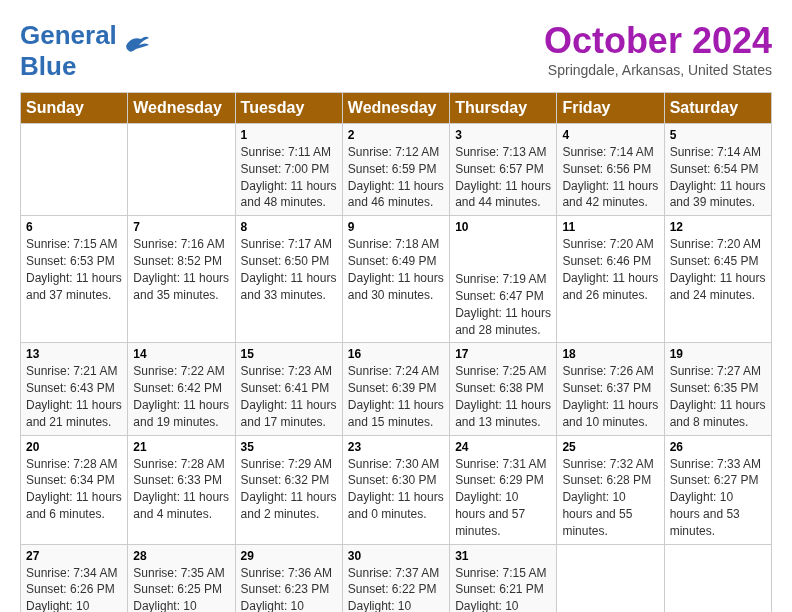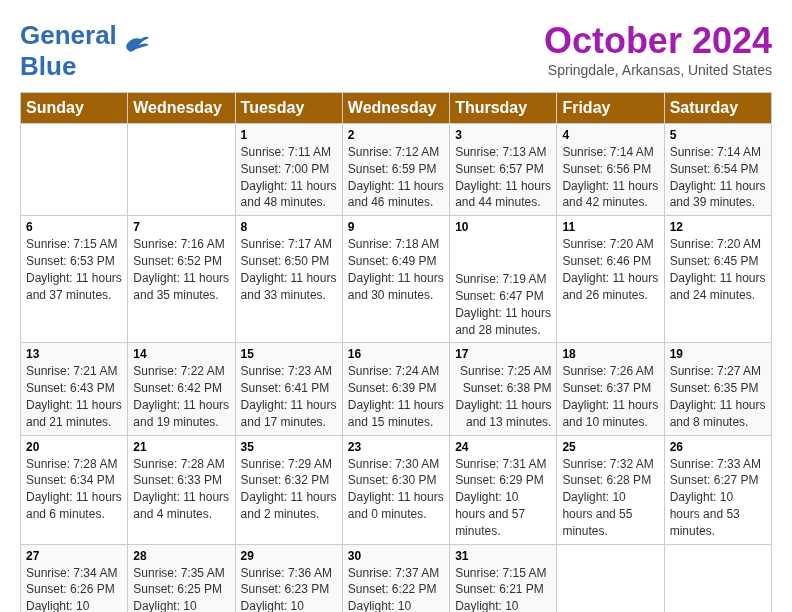--- a/index.html
+++ b/index.html
@@ -151,21 +151,21 @@
       <tr>
         <td>
           <span class="day-number">6</span>
           <div class="day-info" style="white-space: pre-line;">Sunrise: 7:15 AM
 Sunset: 6:53 PM
 Daylight: 11 hours and 37 minutes.</div>
         </td>
         <td>
           <span class="day-number">7</span>
           <div class="day-info" style="white-space: pre-line;">Sunrise: 7:16 AM
-Sunset: 6:52 PM
+Sunset: 8:52 PM
 Daylight: 11 hours and 35 minutes.</div>
         </td>
         <td>
           <span class="day-number">8</span>
           <div class="day-info" style="white-space: pre-line;">Sunrise: 7:17 AM
 Sunset: 6:50 PM
 Daylight: 11 hours and 33 minutes.</div>
         </td>
         <td>
           <span class="day-number">9</span>
@@ -212,21 +212,21 @@
 Daylight: 11 hours and 17 minutes.</div>
         </td>
         <td>
           <span class="day-number">16</span>
           <div class="day-info" style="white-space: pre-line;">Sunrise: 7:24 AM
 Sunset: 6:39 PM
 Daylight: 11 hours and 15 minutes.</div>
         </td>
         <td>
           <span class="day-number">17</span>
-          <div class="day-info" style="white-space: pre-line; text-align: right;">Sunrise: 7:25 AM
+          <div class="day-info" style="white-space: pre-line;">Sunrise: 7:25 AM
 Sunset: 6:38 PM
 Daylight: 11 hours and 13 minutes.</div>
         </td>
         <td>
           <span class="day-number">18</span>
           <div class="day-info" style="white-space: pre-line;">Sunrise: 7:26 AM
 Sunset: 6:37 PM
 Daylight: 11 hours and 10 minutes.</div>
         </td>
         <td>

